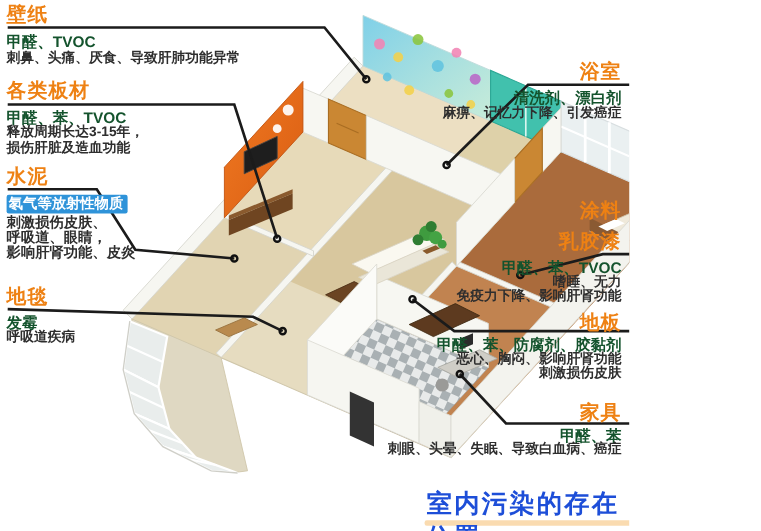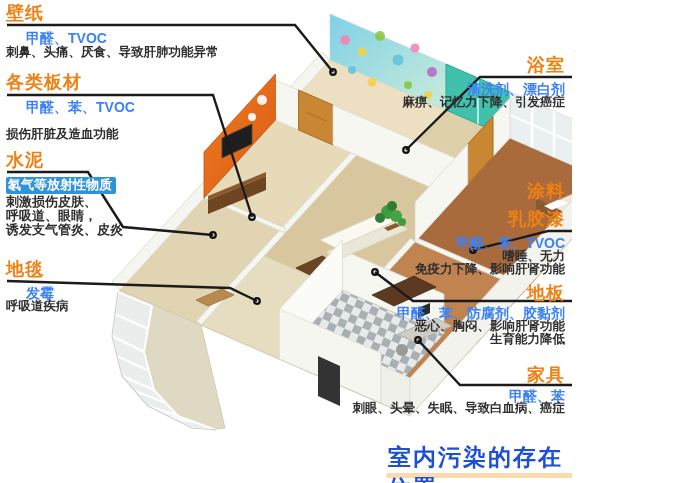--- a/index.html
+++ b/index.html
@@ -1,21 +1,21 @@
 <!DOCTYPE html>
 <html><head>
 <meta charset="utf-8">
 <style>
   html,body{margin:0;padding:0;background:#fff;}
   .stage{position:relative;width:572px;height:483px;background:#ffffff;overflow:hidden;
          font-family:"Liberation Sans","DejaVu Sans",sans-serif;}
   .stage svg{position:absolute;left:0;top:0;z-index:1;}
   .lbl{position:absolute;z-index:2;font-weight:bold;white-space:nowrap;line-height:1.1;}
   .t-title{font-size:18px;color:#ee8113;letter-spacing:1px;}
-  .t-poll{font-size:14px;color:#3b82f6;margin-left:20px;}
+  .t-poll{font-size:14px;color:#14532d;}
   .t-desc{font-size:12.5px;color:#2e2e2e;}
   .t-hl{font-size:13px;color:#ffffff;background:#2e93d9;padding:1px 4px 2px 2px;border-radius:2px;text-align:center;}
   .right{text-align:right;}
   .bottom-title{position:absolute;z-index:2;font-size:23px;font-weight:bold;color:#1d4ed8;
                 letter-spacing:2px;}
   .bottom-underline{position:absolute;z-index:1;height:5px;background:#f8cf96;opacity:.75;border-radius:2px;}
 </style>
 </head>
 <body>
 
@@ -188,46 +188,47 @@
       <circle cx="418" cy="340" r="2.8"></circle>
     </g>
   </svg>
 
   <div class="lbl t-title" style="left:6px;top:4px;">壁纸</div>
   <div class="lbl t-poll" style="left:6px;top:31px;">甲醛、TVOC</div>
   <div class="lbl t-desc" style="left:6px;top:46px;">刺鼻、头痛、厌食、导致肝肺功能异常</div>
 
   <div class="lbl t-title" style="left:6px;top:73px;">各类板材</div>
   <div class="lbl t-poll" style="left:6px;top:100px;">甲醛、苯、TVOC</div>
+  <div class="lbl t-desc" style="left:6px;top:114px;">释放周期长达3-15年，</div>
   <div class="lbl t-desc" style="left:6px;top:128px;text-align:center;">损伤肝脏及造血功能</div>
 
   <div class="lbl t-title" style="left:6px;top:151px;">水泥</div>
   <div class="lbl t-hl" style="left:6px;top:177px;">氡气等放射性物质</div>
   <div class="lbl t-desc" style="left:6px;top:195px;font-size:13px;">刺激损伤皮肤、</div>
   <div class="lbl t-desc" style="left:6px;top:209px;font-size:13px;">呼吸道、眼睛，</div>
-  <div class="lbl t-desc" style="left:6px;top:223px;font-size:13px;">诱发支气管炎、皮炎</div>
+  <div class="lbl t-desc" style="left:6px;top:223px;font-size:13px;">影响肝肾功能、皮炎</div>
 
   <div class="lbl t-title" style="left:6px;top:260px;">地毯</div>
   <div class="lbl t-poll" style="left:6px;top:286px;">发霉</div>
   <div class="lbl t-desc" style="left:6px;top:300px;">呼吸道疾病</div>
 
   <div class="lbl t-title right" style="right:7px;top:56px;">浴室</div>
   <div class="lbl t-poll right" style="right:7px;top:82px;">清洗剂、漂白剂</div>
   <div class="lbl t-desc right" style="right:7px;top:96px;">麻痹、记忆力下降、引发癌症</div>
 
   <div class="lbl t-title right" style="right:7px;top:182px;text-align:right;">涂料</div>
   <div class="lbl t-title right" style="right:7px;top:210px;">乳胶漆</div>
   <div class="lbl t-poll right" style="right:7px;top:236px;">甲醛、苯、TVOC</div>
   <div class="lbl t-desc right" style="right:7px;top:250px;">嗜睡、无力</div>
   <div class="lbl t-desc right" style="right:7px;top:263px;">免疫力下降、影响肝肾功能</div>
 
   <div class="lbl t-title right" style="right:7px;top:284px;">地板</div>
   <div class="lbl t-poll right" style="right:7px;top:306px;">甲醛、苯、防腐剂、胶黏剂</div>
   <div class="lbl t-desc right" style="right:7px;top:320px;margin-left:10px;">恶心、胸闷、影响肝肾功能</div>
-  <div class="lbl t-desc right" style="right:7px;top:333px;">生育能力降低</div>
+  <div class="lbl t-desc right" style="right:7px;top:333px;">刺激损伤皮肤</div>
 
   <div class="lbl t-title right" style="right:7px;top:366px;">家具</div>
   <div class="lbl t-poll right" style="right:7px;top:389px;">甲醛、苯</div>
   <div class="lbl t-desc right" style="right:7px;top:402px;">刺眼、头晕、失眠、导致白血病、癌症</div>
 
   <div class="bottom-underline" style="left:386px;top:473px;width:286px;"></div>
   <div class="bottom-title" style="left:388px;top:442px;">室内污染的存在位置</div>
 
 </div>
 

